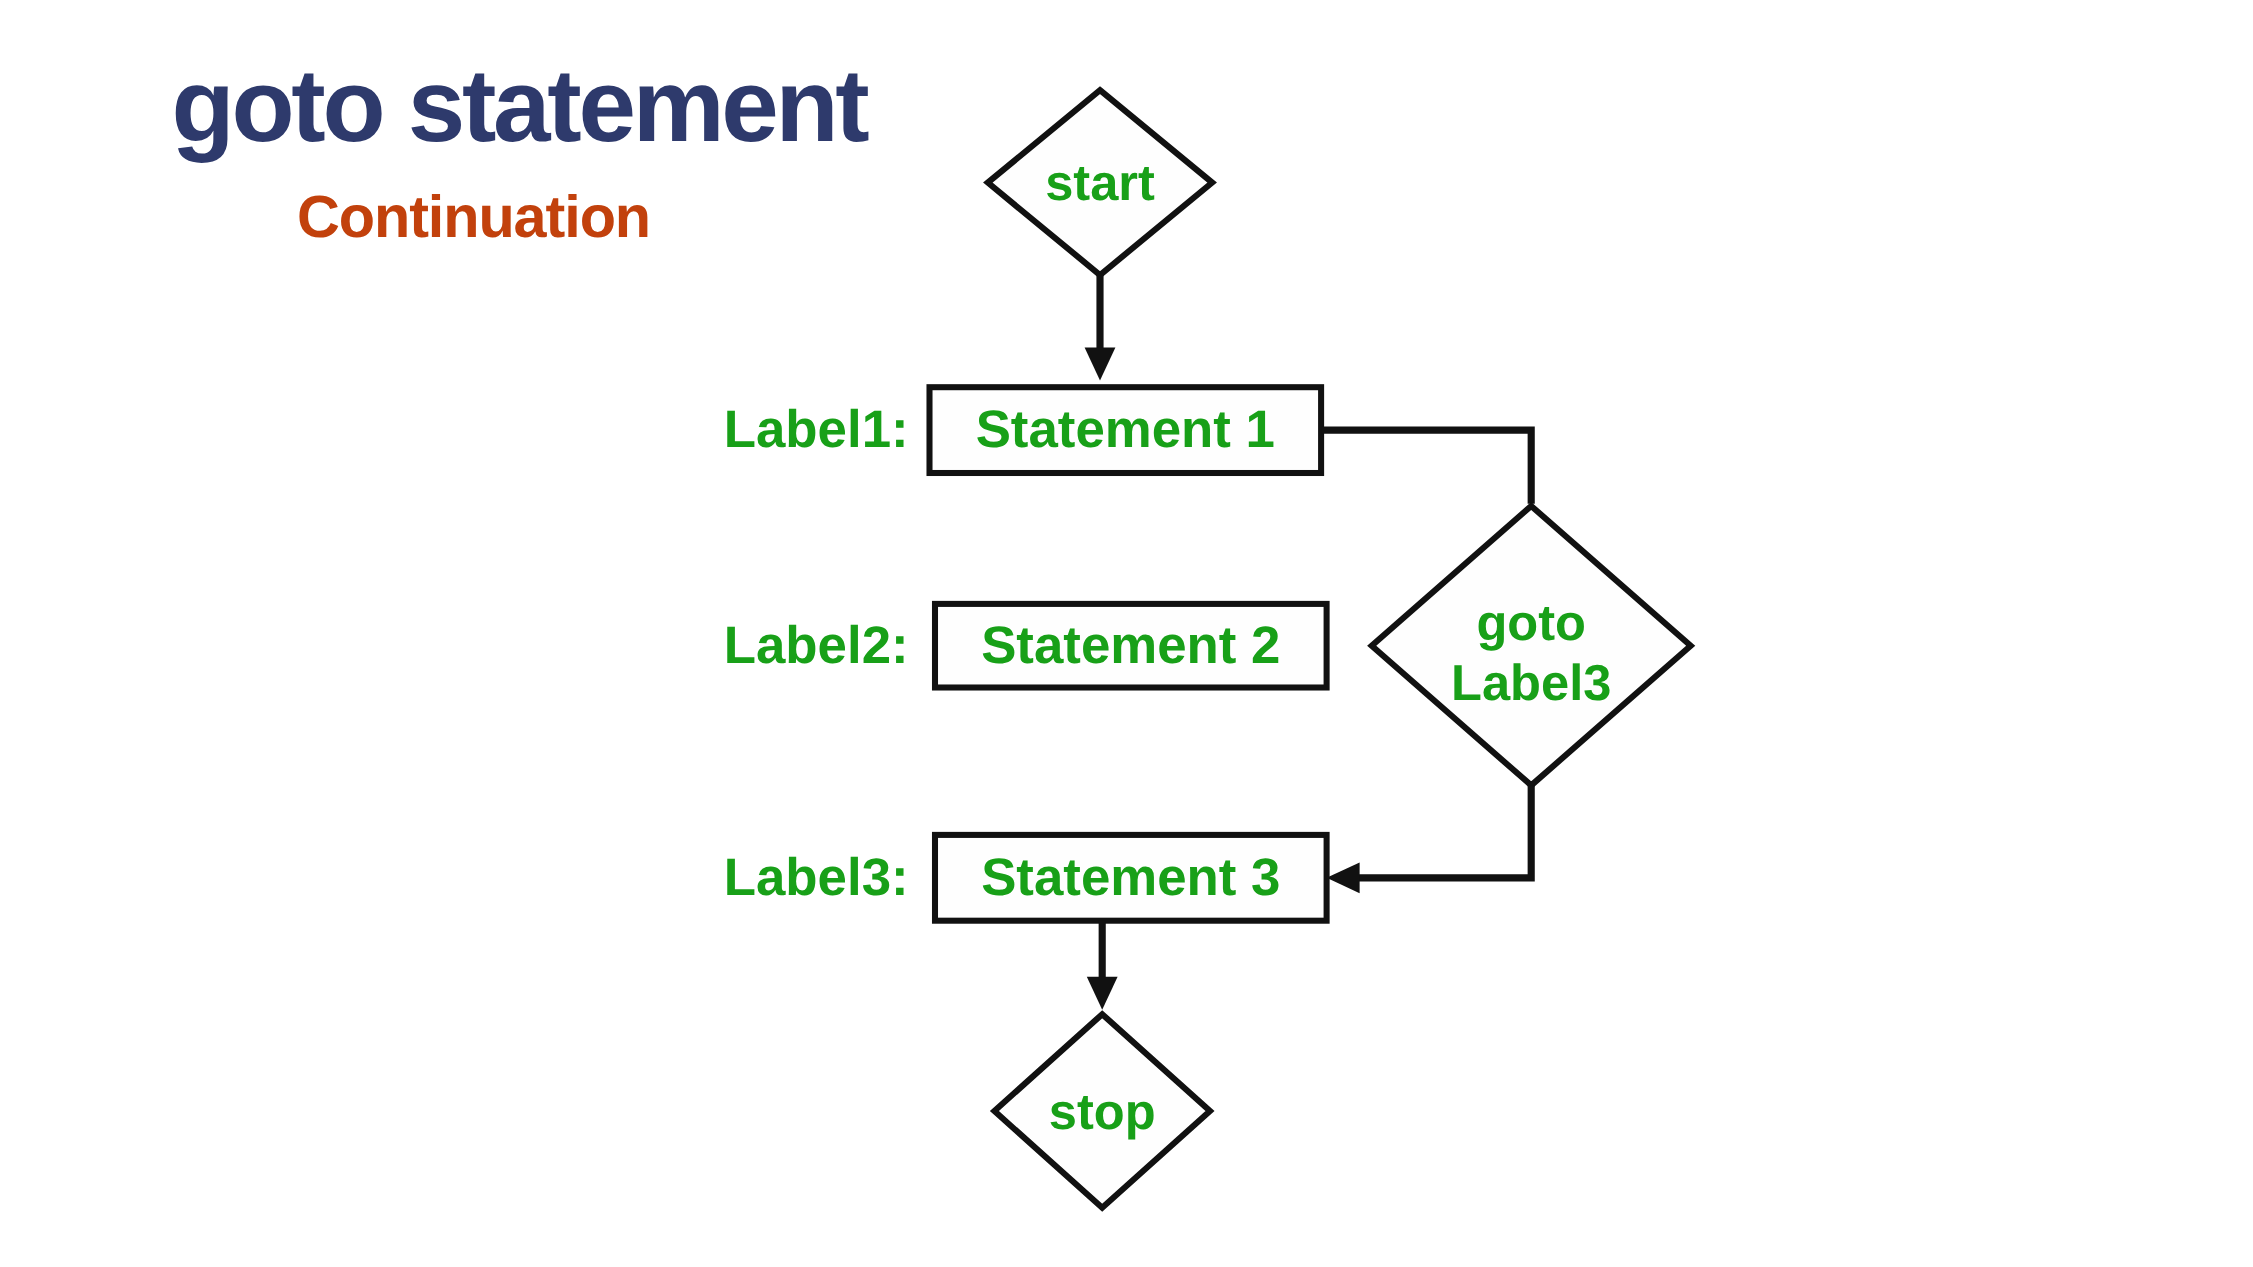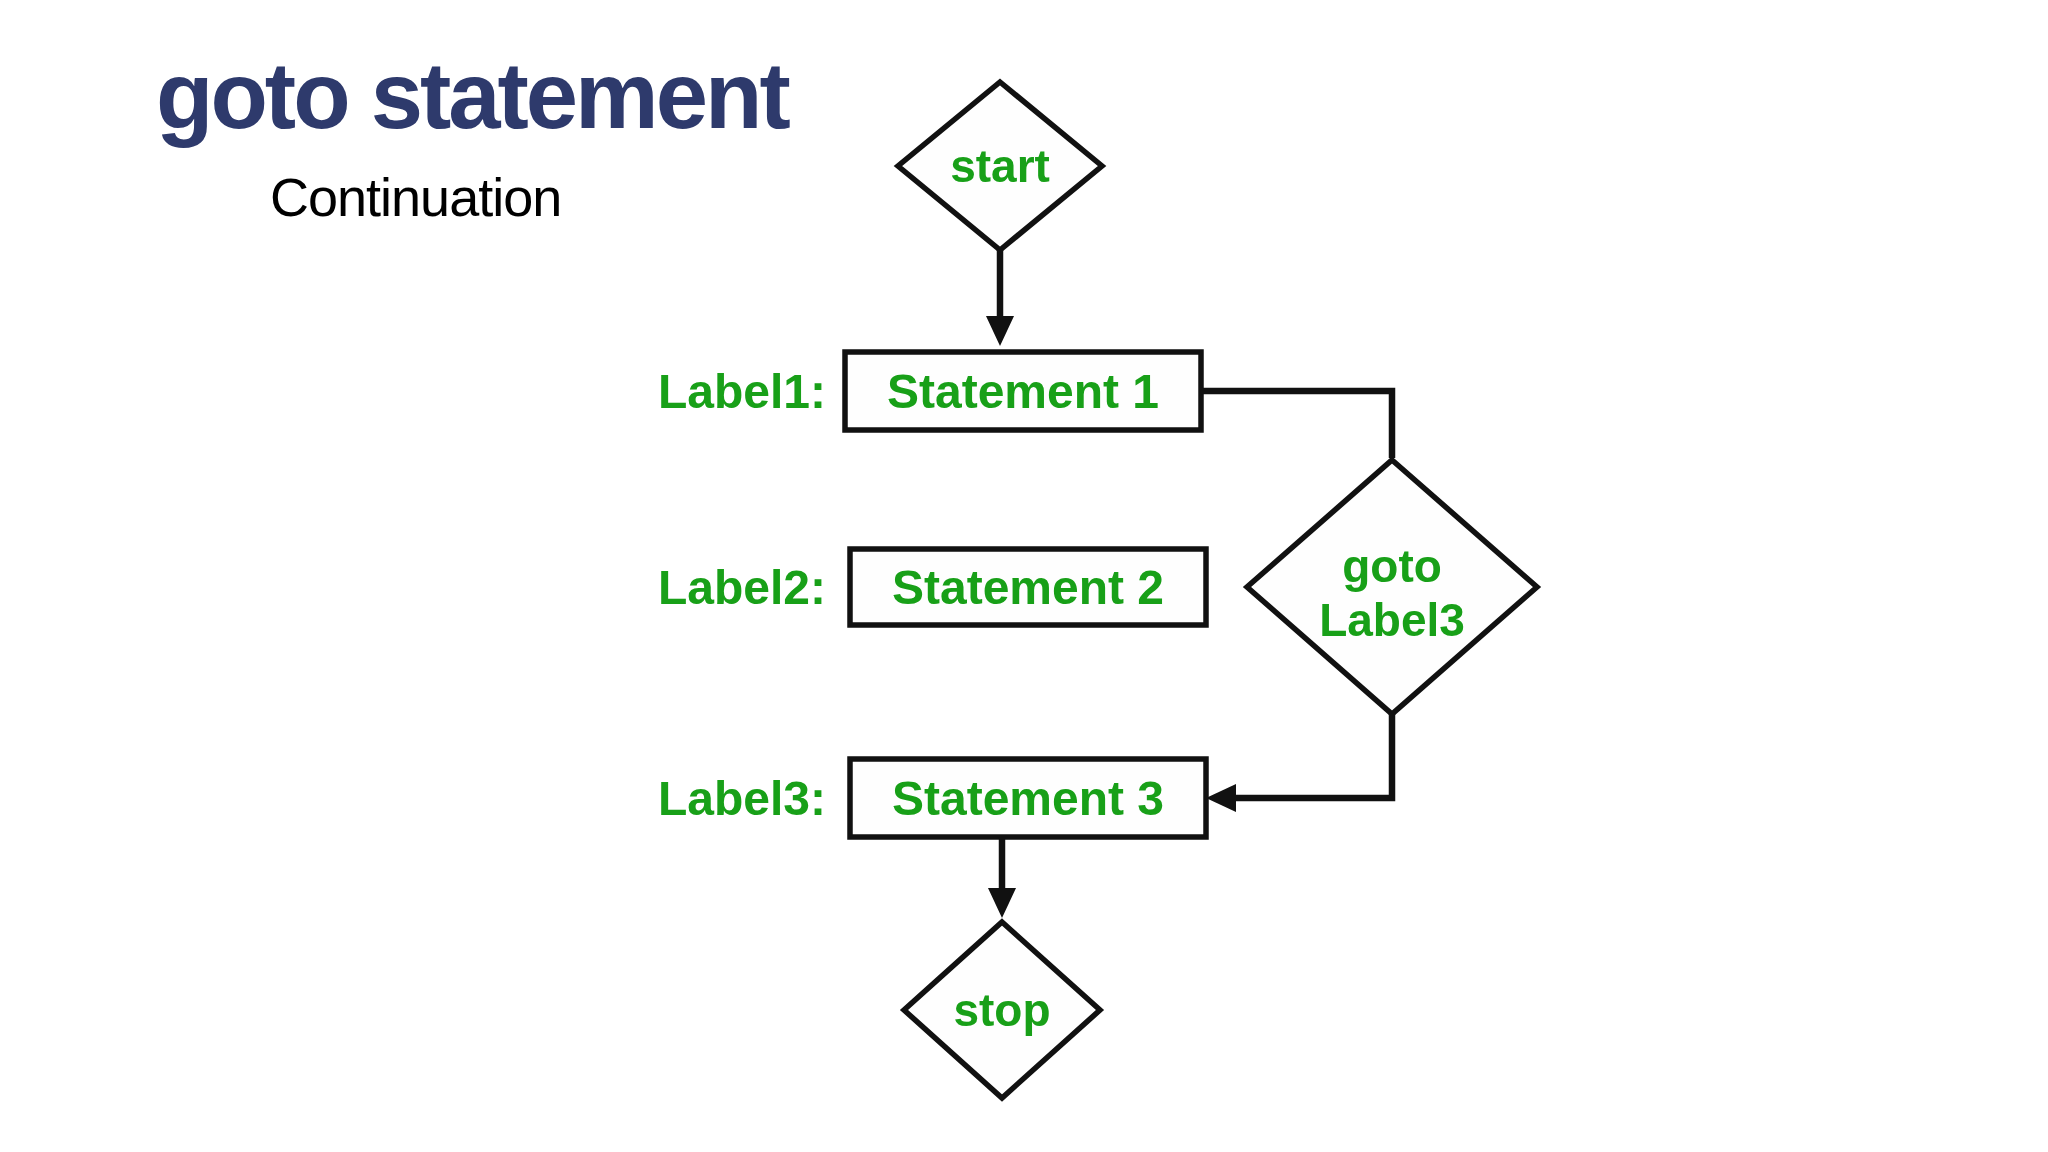--- a/index.html
+++ b/index.html
@@ -26,23 +26,23 @@
     letter-spacing: -3px;
     color: #2e3a6c;
     line-height: 1.1;
     white-space: nowrap;
   }
   .page-subtitle {
     position: absolute;
     left: 270px;
     top: 168px;
     font-size: 54px;
-    font-weight: 400;
+    font-weight: 700;
     letter-spacing: -1px;
-    color: #000000;
+    color: #c2410c;
     line-height: 1.1;
     white-space: nowrap;
   }
   svg.flowchart {
     position: absolute;
     left: 0;
     top: 0;
     width: 2048px;
     height: 1152px;
   }

